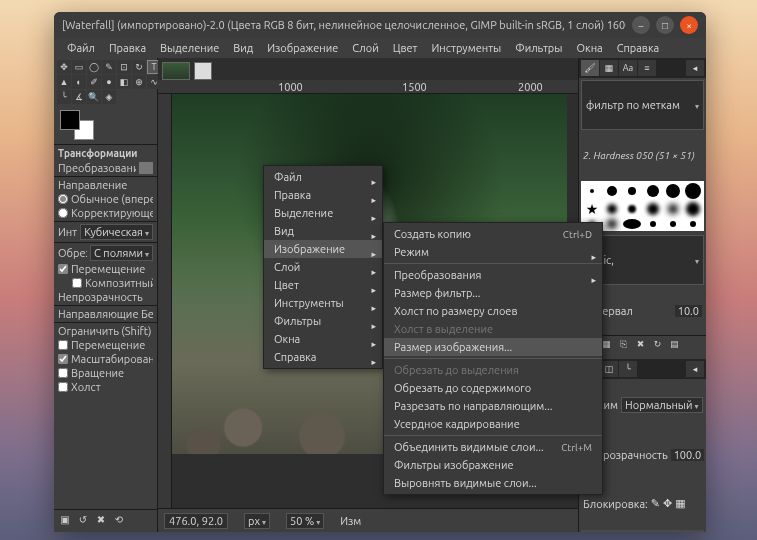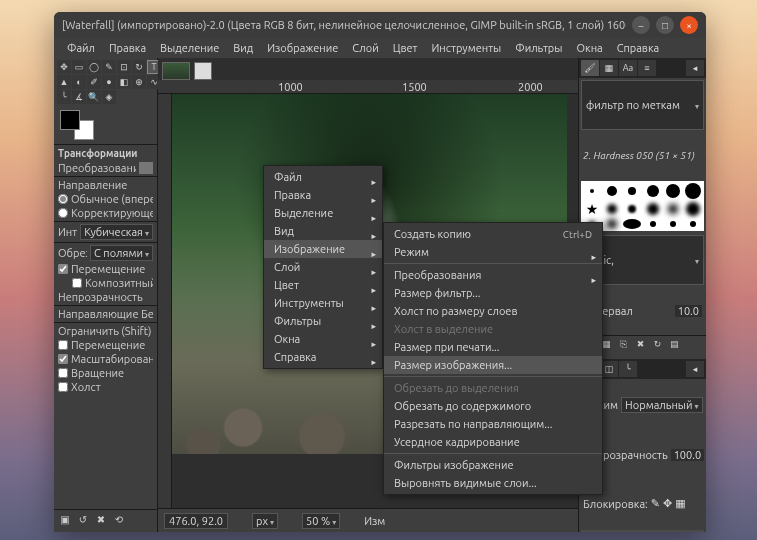--- a/index.html
+++ b/index.html
@@ -74,21 +74,21 @@
     background-blend-mode:screen,multiply,normal;
   }
   .photo .rocks{position:absolute;bottom:0;left:0;right:0;height:120px;
     background:
      radial-gradient(circle at 18% 78%,#6b6257 0 18px,transparent 20px),
      radial-gradient(circle at 38% 85%,#5f584d 0 22px,transparent 24px),
      radial-gradient(circle at 60% 80%,#70685a 0 20px,transparent 22px),
      radial-gradient(circle at 80% 86%,#655e52 0 24px,transparent 26px),
      radial-gradient(circle at 8% 92%,#585248 0 16px,transparent 18px),
      radial-gradient(circle at 92% 90%,#6a6358 0 18px,transparent 20px);}
-  .statusbar{height:24px;background:var(--bg);border-top:1px solid var(--border);display:flex;align-items:center;padding:0 6px;gap:24px;font-size:10px;}
+  .statusbar{height:24px;background:var(--bg);border-top:1px solid var(--border);display:flex;align-items:center;padding:0 6px;gap:16px;font-size:10px;}
   .statusbar .field{background:var(--bg-dark);border:1px solid #555;padding:1px 4px;}
   
   
   .right{width:128px;background:var(--bg);border-left:1px solid var(--border);display:flex;flex-direction:column;}
   .dock-tabs{display:flex;gap:1px;padding:2px;background:var(--bg-darker);}
   .dock-tab{width:18px;height:16px;background:var(--panel);display:flex;align-items:center;justify-content:center;font-size:9px;}
   .dock-tab.active{background:#555;}
   .brush-preview{margin:2px;padding:2px;background:#fff;height:84px;display:grid;grid-template-columns:repeat(6,1fr);gap:2px;align-items:center;justify-items:center;}
   .bp{background:#000;border-radius:50%;}
   .prop-row{display:flex;align-items:center;padding:18px 4px;gap:3px;font-size:10px;}
@@ -389,23 +389,23 @@
   </div>
 
 <div class="ctxmenu" id="menu2" style="left:383px;top:222px;width:220px;">
     <div class="item">Создать копию<span class="shortcut">Ctrl+D</span></div>
     <div class="item">Режим<span class="sub"></span></div>
     <hr>
     <div class="item">Преобразования<span class="sub"></span></div>
     <div class="item">Размер фильтр...</div>
     <div class="item">Холст по размеру слоев</div>
     <div class="item dim">Холст в выделение</div>
-    <div class="item">Размер при печати...</div>
     <div class="item hl">Размер изображения...</div>
     <hr>
     <div class="item dim">Обрезать до выделения</div>
     <div class="item">Обрезать до содержимого</div>
     <div class="item">Разрезать по направляющим...</div>
     <div class="item">Усердное кадрирование</div>
     <hr>
+    <div class="item">Объединить видимые слои...<span class="shortcut">Ctrl+M</span></div>
     <div class="item">Фильтры изображение</div>
     <div class="item">Выровнять видимые слои...</div>
   </div>
 
 </body></html>

